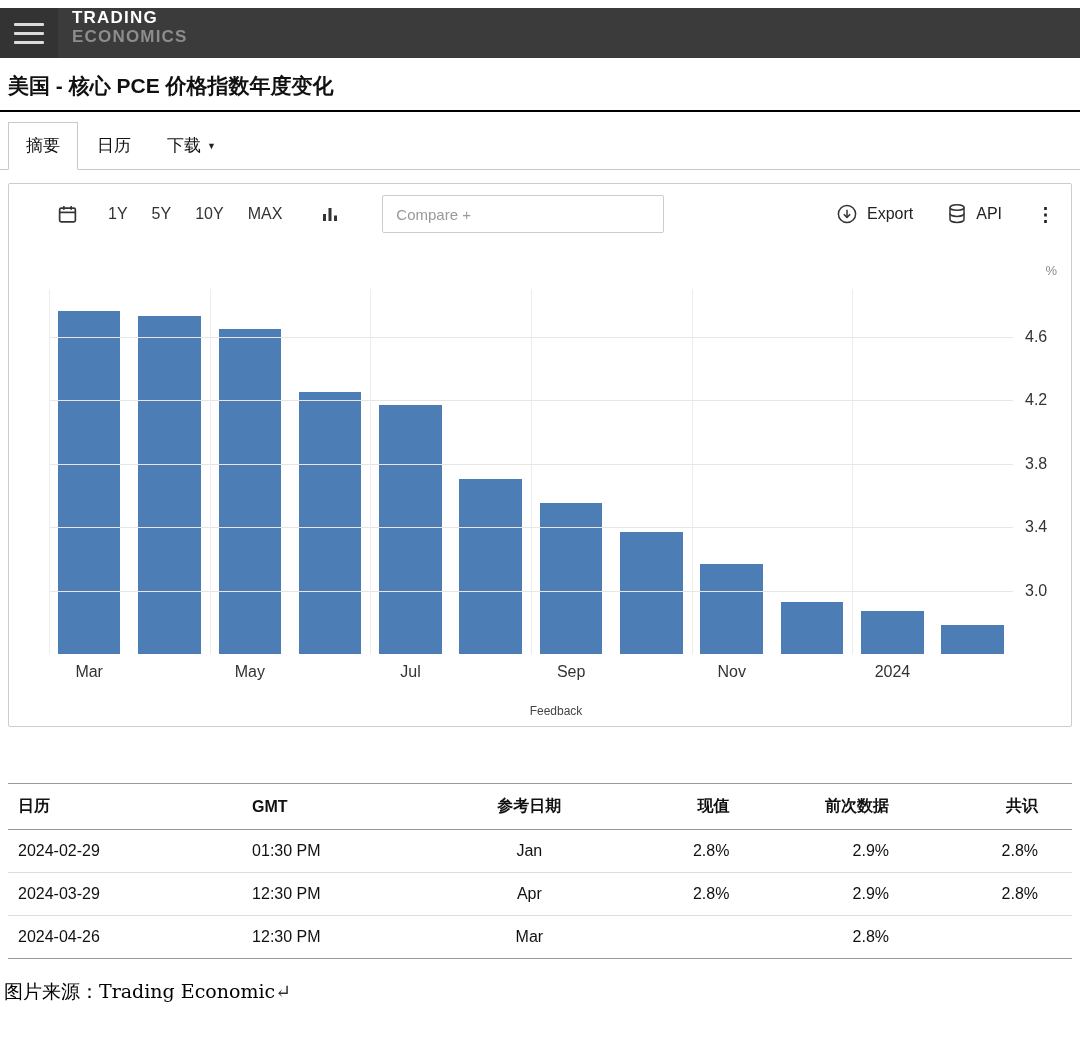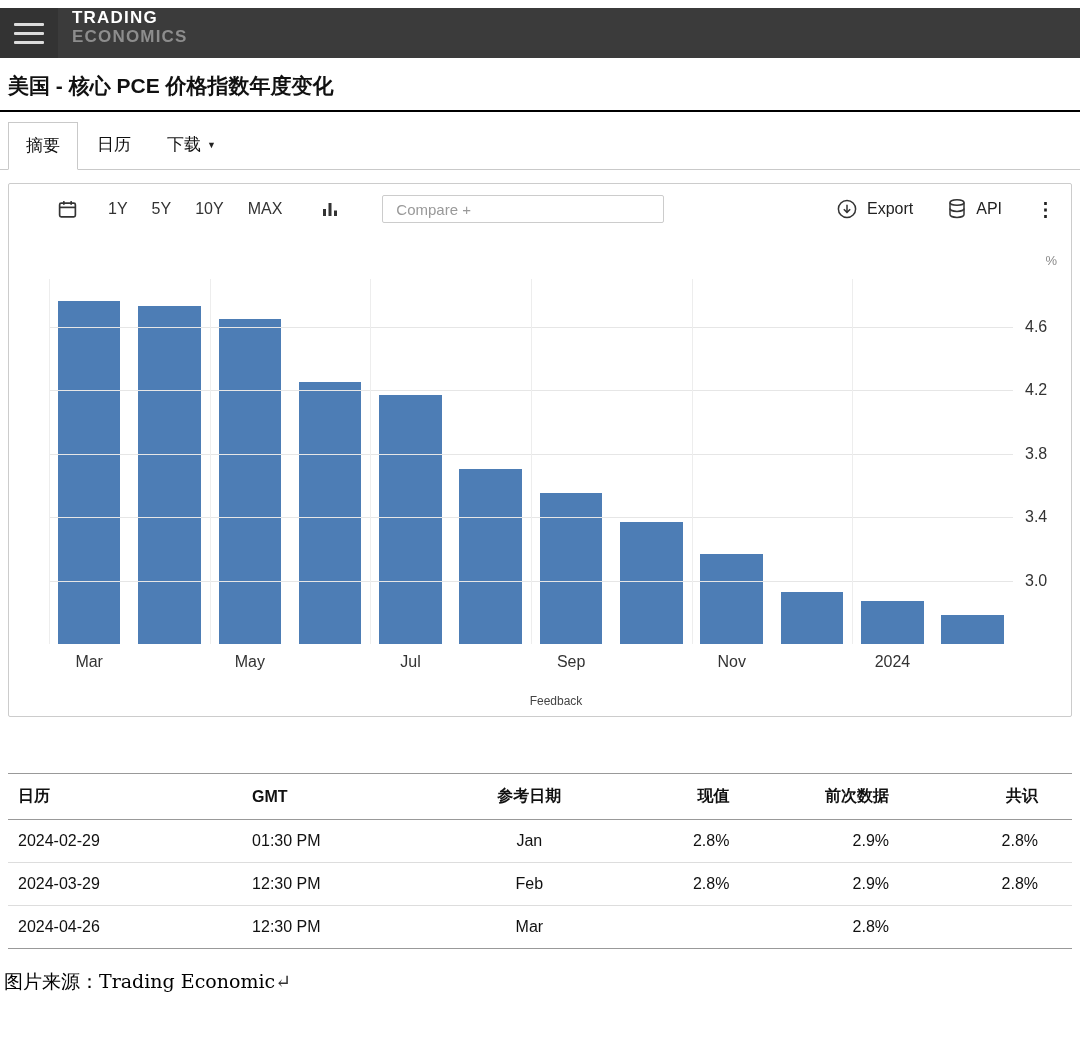--- a/index.html
+++ b/index.html
@@ -32,21 +32,21 @@
 
   
   .page-title {
     font-size: 21px; font-weight: bold; color: #111;
     padding: 14px 8px 10px;
     border-bottom: 2px solid #000;
   }
 
   
   .tabs {
-    display: flex; align-items: flex-start;
+    display: flex; align-items: center;
     border-bottom: 1px solid #c9c9c9;
     padding: 10px 8px 0; gap: 2px;
   }
   .tab {
     padding: 11px 17px 12px;
     font-size: 17px; color: #111; cursor: pointer;
     background: none; border: none; font-family: inherit;
   }
   .tab.active {
     border: 1px solid #c9c9c9;
@@ -62,21 +62,21 @@
   .toolbar { display: flex; align-items: center; padding: 11px 16px 10px; }
   .icon-btn {
     background: none; border: none; cursor: pointer;
     display: flex; align-items: center; gap: 9px;
     font-size: 16px; color: #222; font-family: inherit;
   }
   .ranges { display: flex; gap: 24px; margin-left: 30px; }
   .range-btn { font-size: 16px; color: #333; background: none; border: none; cursor: pointer; font-family: inherit; }
   .charttype-btn { margin-left: 38px; }
   .compare-input {
-    margin-left: 42px; width: 282px; height: 28px;
+    margin-left: 42px; width: 282px; height: 38px;
     border: 1px solid #ccc; border-radius: 2px;
     padding: 0 13px; font-size: 15px; font-family: inherit; color: #333;
   }
   .compare-input::placeholder { color: #999; }
   .toolbar-right { margin-left: auto; display: flex; align-items: center; gap: 34px; }
   .kebab { font-size: 19px; font-weight: bold; color: #222; letter-spacing: 0; }
 
   
   .chart-wrap { display: flex; padding: 46px 0 0 8px; }
   .plot-col { flex: 1; min-width: 0; }
@@ -310,21 +310,21 @@
         <td>2024-02-29</td>
         <td>01:30 PM</td>
         <td>Jan</td>
         <td>2.8%</td>
         <td>2.9%</td>
         <td>2.8%</td>
       </tr>
       <tr>
         <td>2024-03-29</td>
         <td>12:30 PM</td>
-        <td>Feb</td>
+        <td>Apr</td>
         <td>2.8%</td>
         <td>2.9%</td>
         <td>2.8%</td>
       </tr>
       <tr>
         <td>2024-04-26</td>
         <td>12:30 PM</td>
         <td>Mar</td>
         <td></td>
         <td>2.8%</td>

